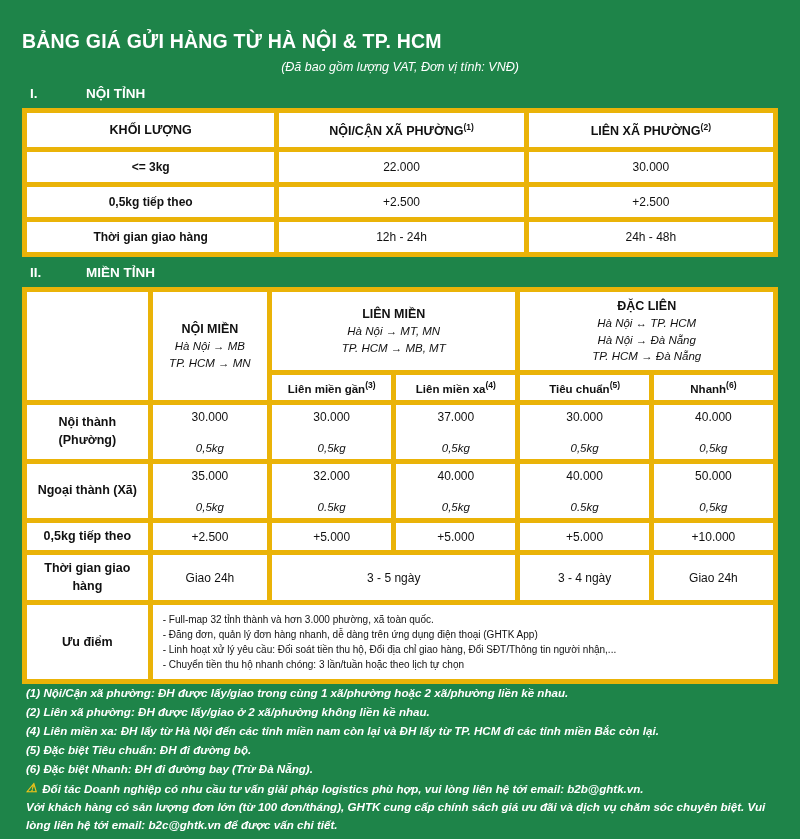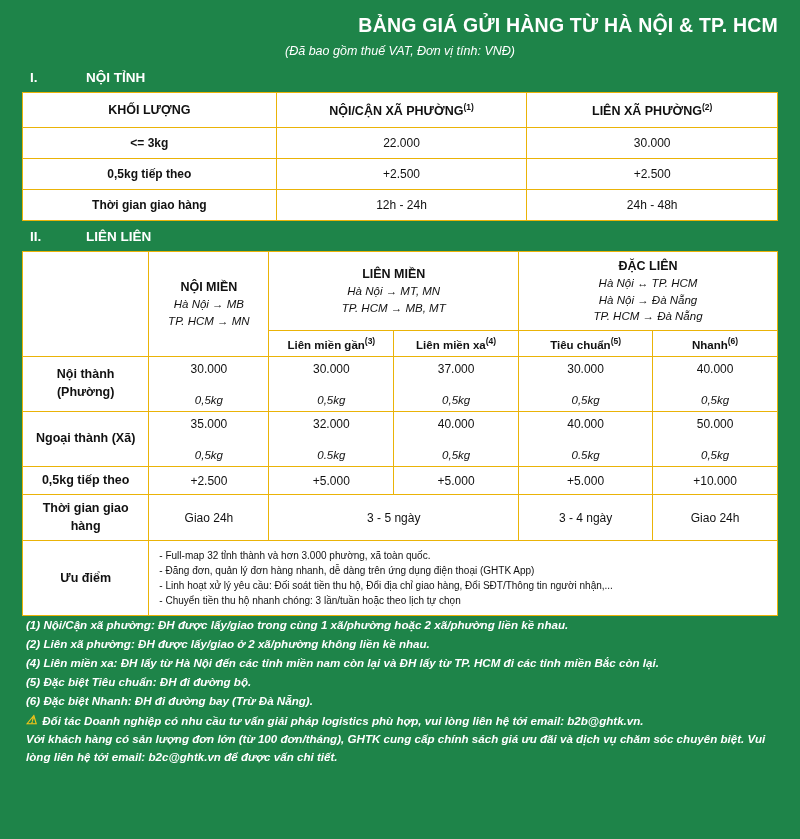--- a/index.html
+++ b/index.html
@@ -15,25 +15,25 @@
     overflow: hidden;
   }
   .page {
     width: 800px;
     height: 839px;
     box-sizing: border-box;
     padding: 14px 22px 6px 22px;
     position: relative;
   }
   .title {
-    text-align: right;
+    text-align: left;
     font-size: 19.5px;
     font-weight: bold;
     letter-spacing: 0.2px;
-    margin-top: 0;
+    margin-top: 16px;
   }
   .subtitle {
     text-align: center;
     font-size: 12.5px;
     font-style: italic;
     margin-top: 7px;
     margin-bottom: 12px;
   }
   .section-head {
     display: flex;
@@ -47,21 +47,21 @@
     flex: none;
   }
   table {
     border-collapse: collapse;
     width: 100%;
     background: #ffffff;
     color: #111111;
     table-layout: fixed;
   }
   td, th {
-    border: 1px solid #eab308;
+    border: 5px solid #eab308;
     text-align: center;
     vertical-align: middle;
     font-size: 12px;
     padding: 5px 4px;
   }
   .t1 td {
     height: 20px;
   }
   .t1 .hdr {
     font-weight: bold;
@@ -139,21 +139,21 @@
   .warn-text {
     font-style: italic;
   }
 </style>
 </head>
 <body>
 
 <div class="page">
 
   <div class="title">BẢNG GIÁ GỬI HÀNG TỪ HÀ NỘI &amp; TP. HCM</div>
-  <div class="subtitle">(Đã bao gồm thuế VAT, Đơn vị tính: VNĐ)</div>
+  <div class="subtitle">(Đã bao gồm lượng VAT, Đơn vị tính: VNĐ)</div>
 
   <div class="section-head">
     <span class="section-num">I.</span>
     <span>NỘI TỈNH</span>
   </div>
 
   <table class="t1">
     <colgroup>
       <col style="width:33.6%">
       <col style="width:33.2%">
@@ -184,21 +184,21 @@
       <tr>
         <td class="rowlabel">Thời gian giao hàng</td>
         <td>12h - 24h</td>
         <td>24h - 48h</td>
       </tr>
     </tbody>
   </table>
 
   <div class="section-head">
     <span class="section-num">II.</span>
-    <span>LIÊN LIÊN</span>
+    <span>MIỀN TỈNH</span>
   </div>
 
   <table class="t2">
     <colgroup>
       <col style="width:16.2%">
       <col style="width:15.4%">
       <col style="width:16.0%">
       <col style="width:16.0%">
       <col style="width:17.2%">
       <col style="width:16.0%">

